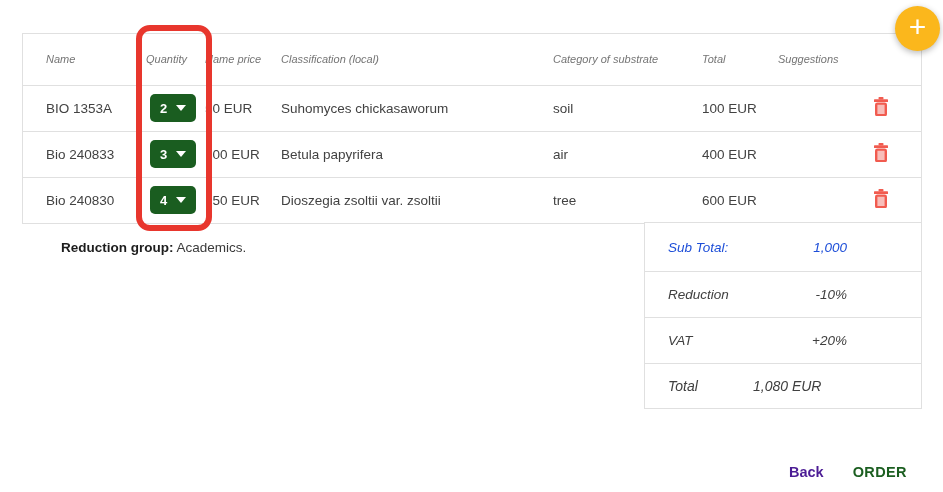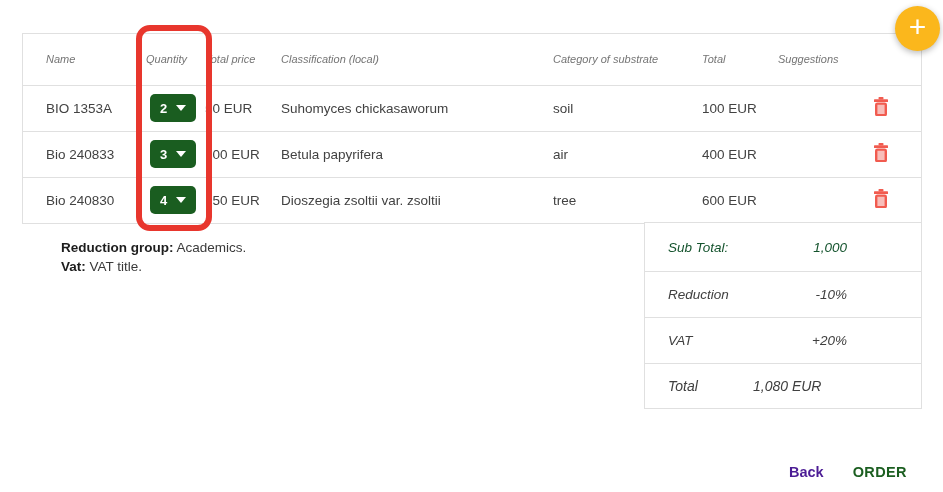--- a/index.html
+++ b/index.html
@@ -88,21 +88,21 @@
   }
   .sum-row {
     position: relative; display: flex; align-items: center;
     height: 46px; border-bottom: 1px solid #e0e0e0;
     font-size: 13.5px; color: #404040; font-style: italic;
   }
   .sum-row:first-child { height: 49px; }
   .sum-row:last-child { border-bottom: none; height: 44px; font-size: 14px; }
   .sum-row .label { padding-left: 23px; }
   .sum-row .value { position: absolute; right: 74px; }
-  .sum-row.muted { font-style: italic; color: #14532d; }
+  .sum-row.muted { font-style: italic; color: #1d4ed8; }
   .sum-row.total-row .value { right: auto; left: 108px; }
   
   .footer-actions {
     position: absolute; top: 462px; right: 35px;
     display: flex; gap: 27px; align-items: center;
   }
   .footer-actions button {
     background: none; border: none; cursor: pointer;
     font-family: "Liberation Sans", sans-serif;
     font-size: 14.5px; font-weight: bold; padding: 2px 1px;
@@ -125,21 +125,21 @@
         <col style="width:76px">
       <col style="width:273px">
         <col style="width:150px">
         <col style="width:76px">
         <col style="width:143px">
     </colgroup>
     <thead>
       <tr>
         <th class="c1">Name</th>
         <th class="c2">Quantity</th>
-        <th class="c3">Total price</th>
+        <th class="c3">Name price</th>
         <th class="c4">Classification (local)</th>
         <th class="c5">Category of substrate</th>
         <th class="c6">Total</th>
         <th class="c7">Suggestions</th>
       </tr>
     </thead>
     <tbody>
       <tr class="row">
         <td class="c1 name-cell">BIO 1353A</td>
         <td class="c2">
@@ -207,21 +207,20 @@
         </td>
       </tr>
     </tbody>
   </table>
 </div>
 
 <div class="highlight-rect"></div>
 
 <div class="notes">
   <div><b>Reduction group:</b><span> Academics.</span></div>
-  <div><b>Vat:</b><span> VAT title.</span></div>
 </div>
 
 <div class="summary">
   <div class="sum-row muted">
     <span class="label">Sub Total:</span>
     <span class="value">1,000</span>
   </div>
   <div class="sum-row">
     <span class="label">Reduction</span>
     <span class="value">-10%</span>

